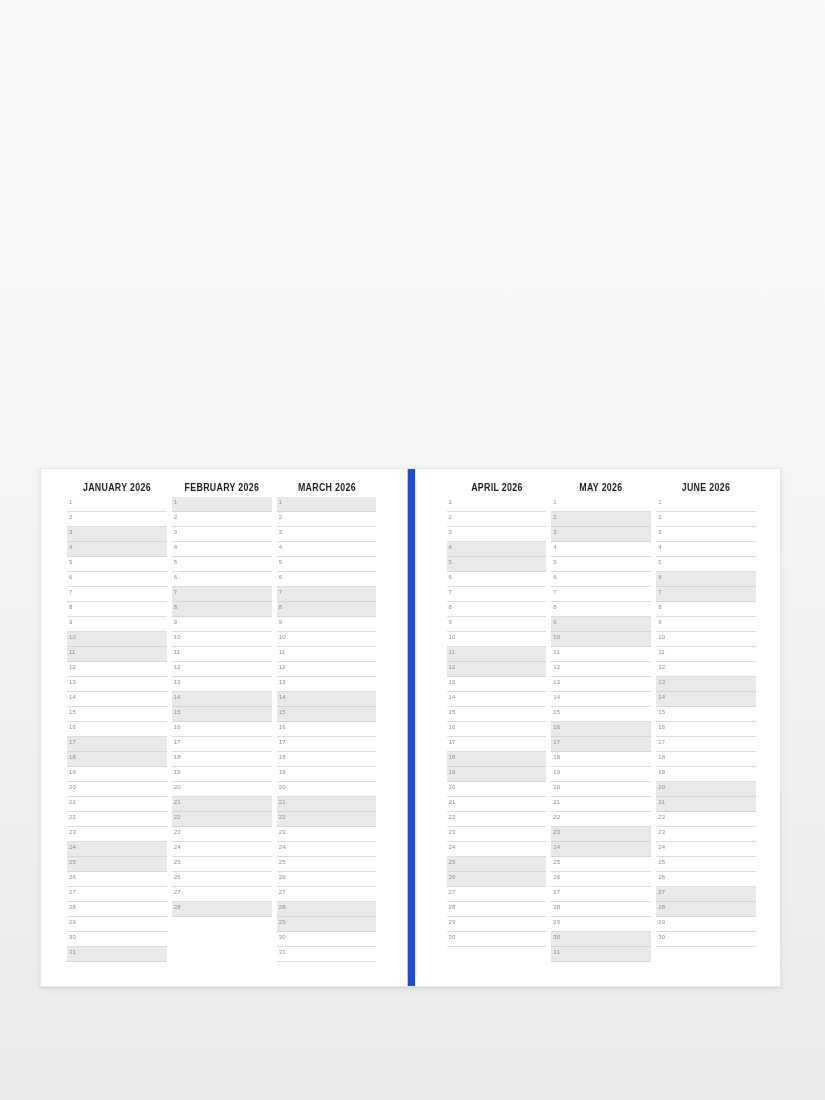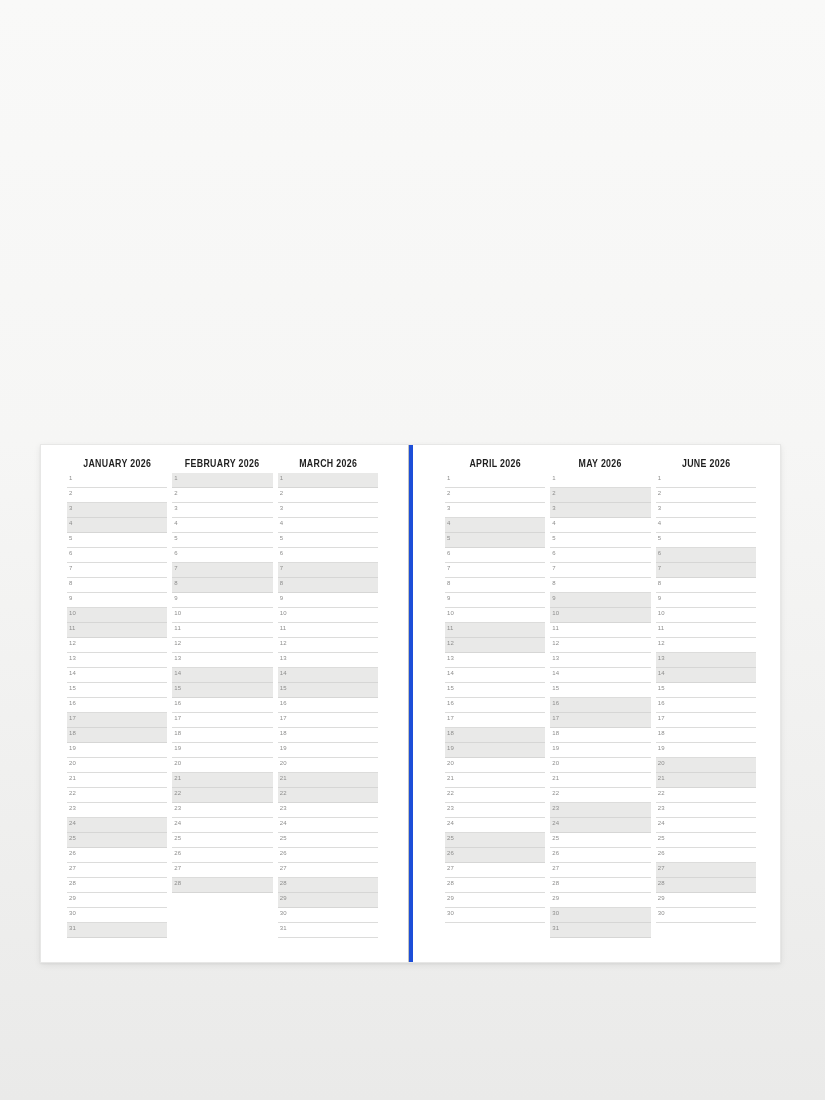--- a/index.html
+++ b/index.html
@@ -5,35 +5,35 @@
   html, body { margin: 0; padding: 0; }
   body {
     width: 825px; height: 1100px;
     position: relative;
     overflow: hidden;
     background: linear-gradient(180deg, #f9f9f8 0%, #f6f6f5 40%, #efefee 75%, #eaeae9 100%);
     font-family: "Liberation Sans", sans-serif;
   }
   .spread {
     position: absolute;
-    left: 40px; top: 444px;
+    left: 40px; top: 468px;
     width: 741px; height: 519px;
     display: flex;
     background: var(--page-bg, #ffffff);
     border: 1px solid #e7e7e6;
     box-sizing: border-box;
     box-shadow: 0 2px 7px rgba(0,0,0,0.07), 0 1px 2px rgba(0,0,0,0.05);
   }
   .page {
     flex: 1 1 0;
     box-sizing: border-box;
     position: relative;
   }
   .page.left  { padding: 13px 30px 0 26px; border-right: 1px solid #c2c2c1; }
-  .page.right { padding: 13px 24px 8px 32px; border-left: 4px solid #1d4ed8; }
+  .page.right { padding: 13px 24px 8px 32px; border-left: 7px solid #1d4ed8; }
   .columns {
     display: flex;
     gap: 5px;
     width: 100%;
   }
   .month-col {
     flex: 1 1 0;
     min-width: 0;
   }
   .month-title {

